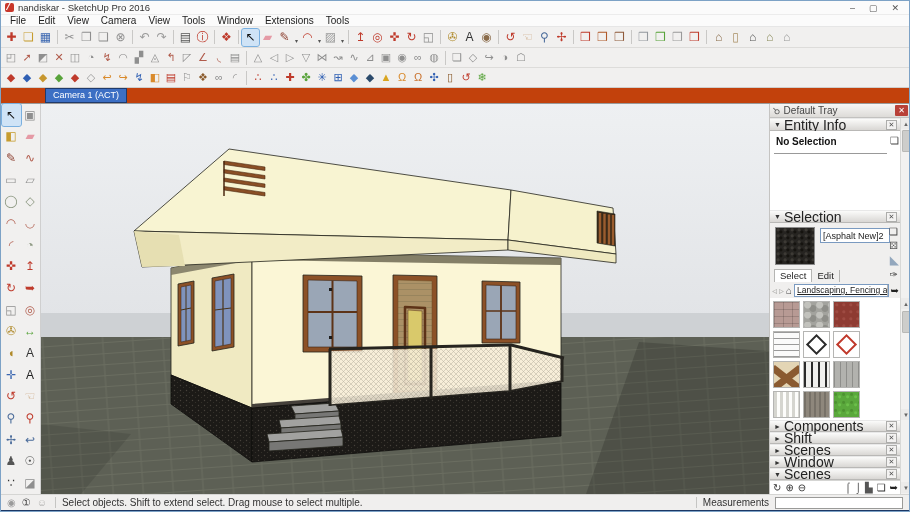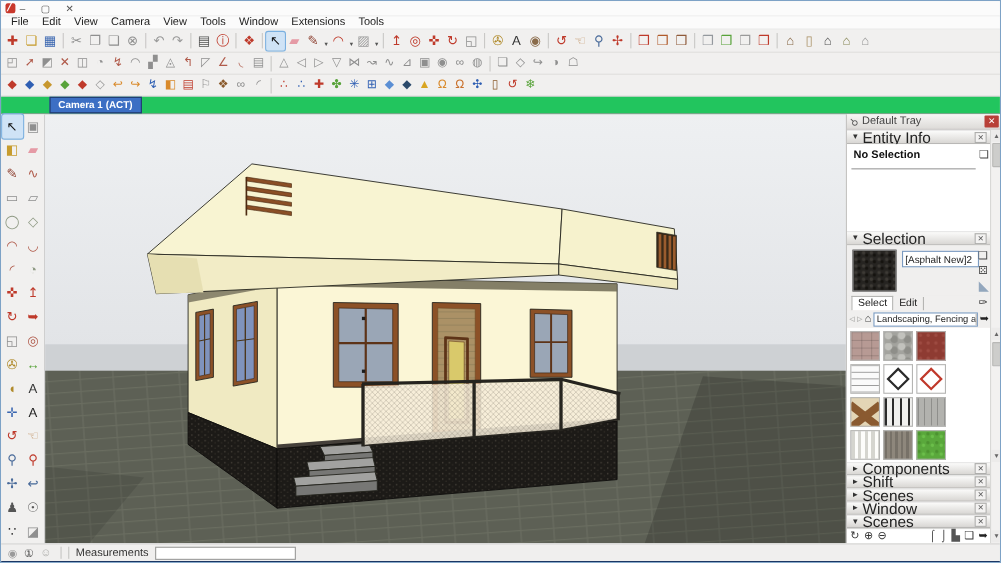--- a/index.html
+++ b/index.html
@@ -20,21 +20,21 @@
   .tb1{height:21px;border-bottom:1px solid #dddcda;}
   .tb2{height:20px;border-bottom:1px solid #dddcda;}
   .tb3{height:20px;border-bottom:1px solid #cfcecc;}
   .tbi{width:17px;height:17px;display:flex;align-items:center;justify-content:center;font-size:12px;line-height:17px;position:relative;flex:0 0 auto;border-radius:2px;}
   .tb2 .tbi,.tb3 .tbi{width:16px;height:16px;font-size:11px;}
   .tbi.active{background:#cfe3f6;outline:1px solid #7ab0e0;}
   .tbi .dd{position:absolute;right:-5px;top:4px;font-size:6px;color:#555;}
   .tbi.hasdd{margin-right:6px;}
   .tbsep{width:1px;height:14px;background:#c9c8c6;margin:0 3px;flex:0 0 auto;}
   
-  .tabstrip{height:16px;background:#22c55e;border-bottom:1px solid #9a9a9a;display:flex;align-items:flex-end;padding-left:44px;font-weight:bold;}
+  .tabstrip{height:16px;background:#c2410c;border-bottom:1px solid #9a9a9a;display:flex;align-items:flex-end;padding-left:44px;}
   .scene-tab{background:#3c6fc4;border:1px solid #1f3a6b;color:#fff;font-size:9px;padding:1px 7px 2px 7px;line-height:10px;}
   
   .main{position:relative;height:390px;background:#e9ebee;}
   .palette{position:absolute;left:0;top:0;width:40px;height:390px;background:#f1f0ef;border-right:1px solid #cfcfcf;display:grid;grid-template-columns:19px 19px;grid-template-rows:repeat(18,1fr);justify-content:center;}
   .pcell{display:flex;align-items:center;justify-content:center;font-size:12px;border-radius:2px;}
   .pcell.active{background:#cfe3f6;outline:1px solid #7ab0e0;}
   .viewport{position:absolute;left:40px;top:0;width:728px;height:390px;}
   .viewport svg{display:block;}
   
   .tray{position:absolute;left:768px;top:0;width:142px;height:390px;background:#eceae7;border-left:1px solid #c5c4c2;font-size:10px;color:#333;}
@@ -61,21 +61,21 @@
   .mat-ico2{position:absolute;right:3px;top:17px;font-size:10px;color:#555;}
   .mat-tri{position:absolute;right:2px;top:30px;font-size:12px;color:#93a7bd;}
   .mat-tabs{height:13px;background:#f0efee;display:flex;align-items:flex-end;padding-left:4px;position:relative;}
   .mat-tab{font-size:9.5px;color:#222;padding:0 5px;border-right:1px solid #b5b5b3;line-height:12px;}
   .mat-tab.active{background:#fff;border:1px solid #b5b5b3;border-bottom:none;}
   .eyedropper{position:absolute;right:3px;top:0;font-size:10px;color:#333;}
   .mat-nav{height:16px;background:#f0efee;display:flex;align-items:center;padding:0 2px;gap:2px;}
   .nav-ico{font-size:10px;color:#b0b0ae;}
   .nav-home{font-size:10px;color:#444;}
   .mat-dd{flex:1;height:13px;border:1px solid #7a9ac0;background:#fff;display:flex;align-items:center;overflow:hidden;}
-  .mat-dd .txt{flex:1;font-size:8.5px;color:#222;padding-left:2px;white-space:nowrap;}
+  .mat-dd .txt{flex:1;font-size:8.5px;color:#222;padding-left:2px;white-space:nowrap;text-decoration:underline;}
   .mat-dd .caret{width:11px;height:100%;background:#dcdad7;border-left:1px solid #b5b5b3;font-size:6px;display:flex;align-items:center;justify-content:center;color:#333;}
   .nav-detail{font-size:10px;color:#222;}
   .swatch-wrap{height:122px;background:#fff;position:relative;padding:3px;}
   .swatch-grid{display:grid;grid-template-columns:repeat(3,27px);gap:3px;width:90px;}
   .sw{width:27px;height:27px;border:1px solid #b5b5b3;position:relative;overflow:hidden;background:#fff;}
   .sw-pavers{background:#b79a94;background-image:linear-gradient(#00000026 1px,transparent 1px),linear-gradient(90deg,#00000026 1px,transparent 1px);background-size:9px 7px;}
   .sw-cobblestone{background:#a3a39e;background-image:radial-gradient(circle at 30% 30%,#c2c2bd 3px,transparent 4px),radial-gradient(circle at 75% 65%,#8e8e89 3px,transparent 4px);background-size:12px 10px;}
   .sw-red-clay{background:#8e3b32;background-image:radial-gradient(circle at 40% 40%,#9e4b42 1px,transparent 2px);background-size:7px 7px;}
   .sw-wire-fence{background:#fafafa;background-image:linear-gradient(#9a9a9a 1px,transparent 1px);background-size:100% 6px;}
   .sw-chainlink-black::after{content:"";position:absolute;inset:5px;border:2px solid #2b2b2b;transform:rotate(45deg);}
@@ -106,20 +106,21 @@
   .st-meas-input{width:128px;height:12px;border:1px solid #9a9a98;background:#fff;font-size:9px;padding:0 2px;}
   .bottom-edge{height:3px;background:#1b3764;}
 </style>
 </head>
 <body>
 
 <div class="win">
 
   <div class="titlebar">
     <span class="logo"></span>
+    <span class="title-text">nandiskar - SketchUp Pro 2016</span>
     <span class="winbtns" id="winbtns">
         <span class="winbtn">–</span>
         <span class="winbtn">▢</span>
         <span class="winbtn">✕</span>
       </span>
   </div>
 
   <div class="menubar" id="menubar">
       <span class="menu-item">File</span>
       <span class="menu-item">Edit</span>
@@ -544,18 +545,19 @@
     </div>
   </div>
 
   <div class="statusbar">
     <span id="statusIcons" style="display:flex;align-items:center">
         <span class="st-ico" style="color: rgb(154, 154, 154);">◉</span>
         <span class="st-ico" style="color: rgb(68, 68, 68);">①</span>
         <span class="st-ico" style="color: rgb(181, 181, 179);">☺</span>
       </span>
     <span class="st-sep"></span>
+    <span class="st-tip">Select objects. Shift to extend select. Drag mouse to select multiple.</span>
     <span class="st-meas-sep"></span>
     <span class="st-meas-lbl">Measurements</span>
     <input class="st-meas-input" value="" style="">
   </div>
   <div class="bottom-edge"></div>
 </div>
 
 </body></html>

